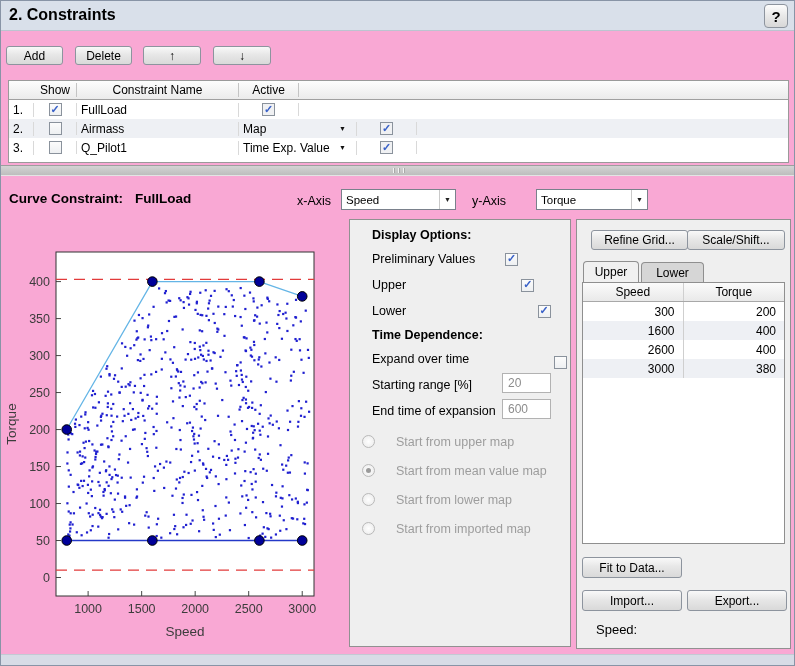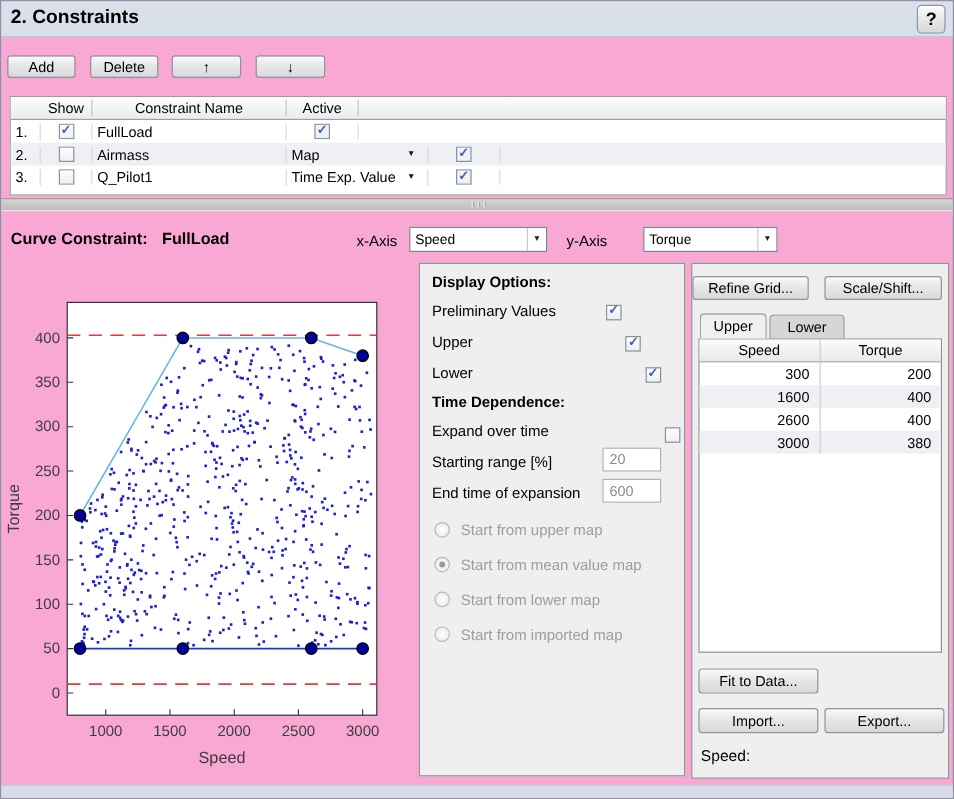--- a/index.html
+++ b/index.html
@@ -48,21 +48,21 @@
   .sec-title .nm { margin-left:12px; }
   .axis-label { position:absolute; font-size:12.5px; top:193px; }
   .combo { position:absolute; height:21px; background:#fff; border:1px solid #7a818c;
            display:flex; align-items:center; }
   .combo .val { flex:1; padding-left:4px; font-size:11.5px; }
   .combo .arr { width:16px; height:100%; display:flex; align-items:center; justify-content:center;
                 font-size:7px; color:#222; border-left:1px solid #c9c9c9; }
 
   
   .panel { position:absolute; background:#efefef; border:1px solid #919191; }
-  .p-label { position:absolute; font-size:12.5px; }
+  .p-label { position:absolute; font-size:12.5px;margin-left:12px; }
   .p-label.bold { font-weight:bold; }
   .p-label.dis { color:#9d9d9d; }
 
   
   .cb { width:13px; height:13px; background:linear-gradient(#fcfcfc,#eef0f2); border:1px solid #8a929c;
         display:inline-flex; align-items:center; justify-content:center; position:relative; }
   .cb .mark { font-size:11px; font-weight:bold; color:#3a62c8; line-height:1; visibility:hidden; margin-top:-1px; }
   .cb.checked .mark { visibility:visible; }
 
   
@@ -985,21 +985,21 @@
       </span>
     <div class="p-label dis" style="left:34px;top:273px">Start from lower map</div>
 
     <span class="radio abs" style="left:12px;top:302px">
         <span class="dot"></span>
       </span>
     <div class="p-label dis" style="left:34px;top:302px">Start from imported map</div>
   </div>
 
   <div class="panel" style="left:575px;top:218px;width:215px;height:430px">
-    <div class="btn abs" style="left:0;top:10px;width:97px;height:20px">Refine Grid...</div>
+    <div class="btn abs" style="left:14px;top:10px;width:97px;height:20px">Refine Grid...</div>
     <div class="btn abs" style="left:110px;top:10px;width:98px;height:20px">Scale/Shift...</div>
 
     <div class="tab active" style="left:6px;top:41px;width:56px;height:21px">Upper</div>
     <div class="tab inactive" style="left:64px;top:42px;width:63px;height:20px">Lower</div>
 
     <div class="btable">
       <div class="brow hdr">
         <div class="bcell">Speed</div>
         <div class="bcell">Torque</div>
       </div>

